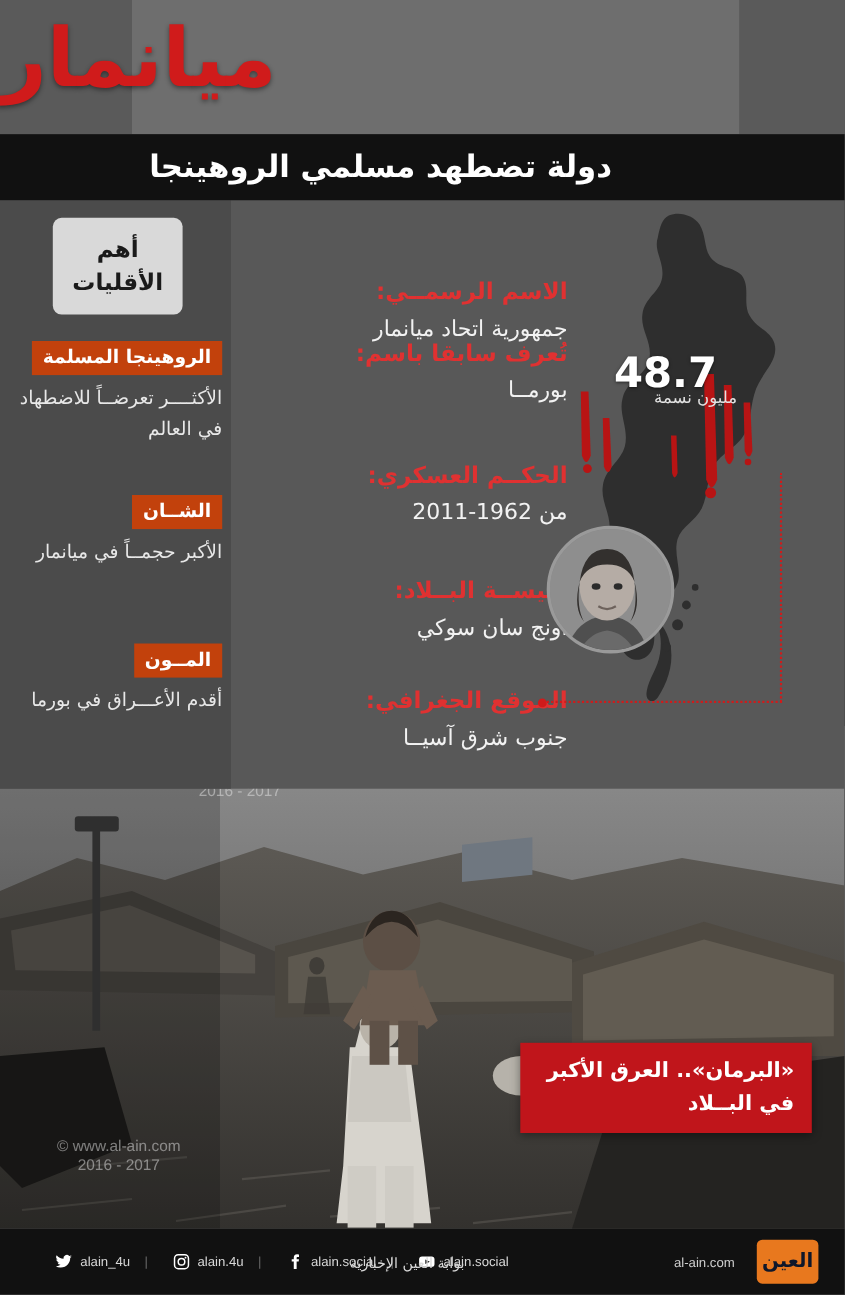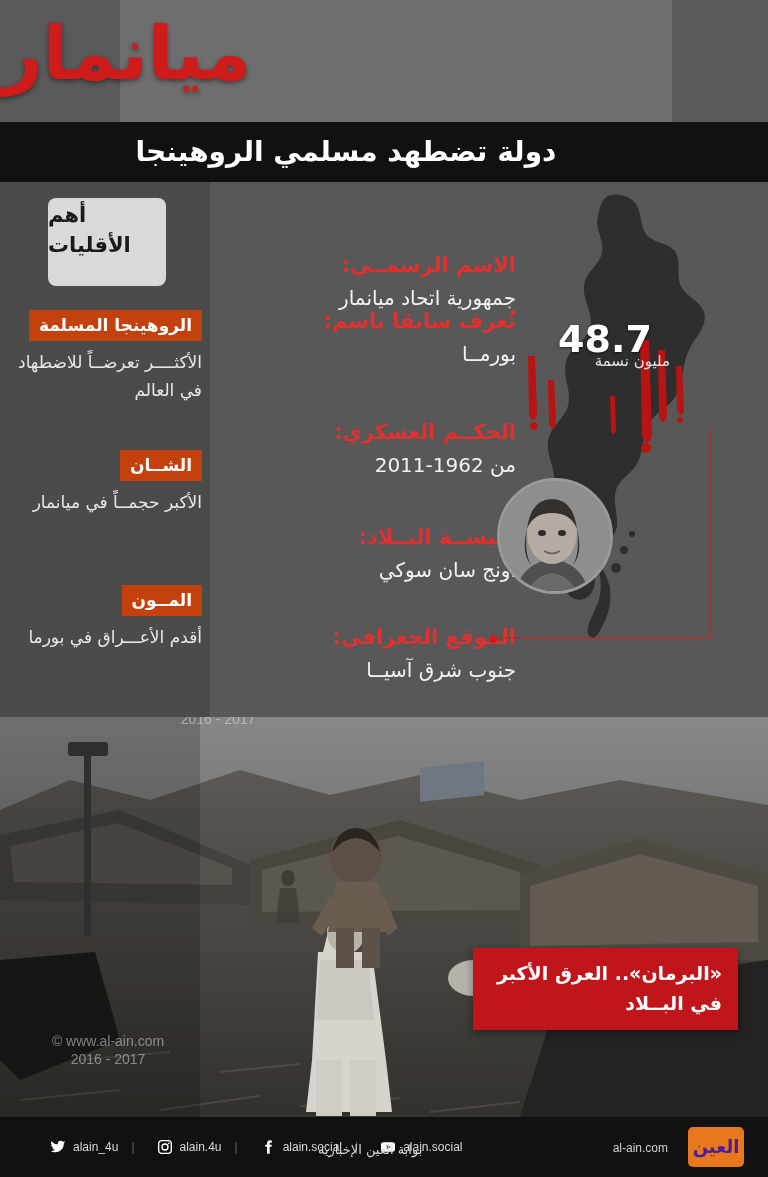--- a/index.html
+++ b/index.html
@@ -81,22 +81,22 @@
   
   .minorities-badge {
     position: absolute;
     top: 198px; left: 48px;
     width: 118px; height: 88px;
     background: #d9d9d9;
     border-radius: 8px;
     color: #1a1a1a;
     font-weight: bold;
     font-size: 21px;
-    text-align: left;
-    padding-top: 2px;
+    text-align: center;
+    padding-top: 14px;
     line-height: 30px;
   }
   .minority {
     position: absolute;
     left: 10px;
     width: 192px;
     text-align: right;
   }
   .minority .mi-name {
     display: inline-block;
@@ -279,21 +279,21 @@
     font-size: 12px;
     font-family: "Liberation Sans", sans-serif;
     direction: ltr;
   }
   .logo-box {
     position: absolute;
     right: 24px; bottom: 10px;
     width: 56px; height: 40px;
     background: #e8781e;
     border-radius: 5px;
-    color: #4c1d95;
+    color: #0f172a;
     font-weight: bold;
     font-size: 18px;
     text-align: center;
     line-height: 40px;
   }
 </style>
 </head>
 <body>
 
 <div class="poster">

